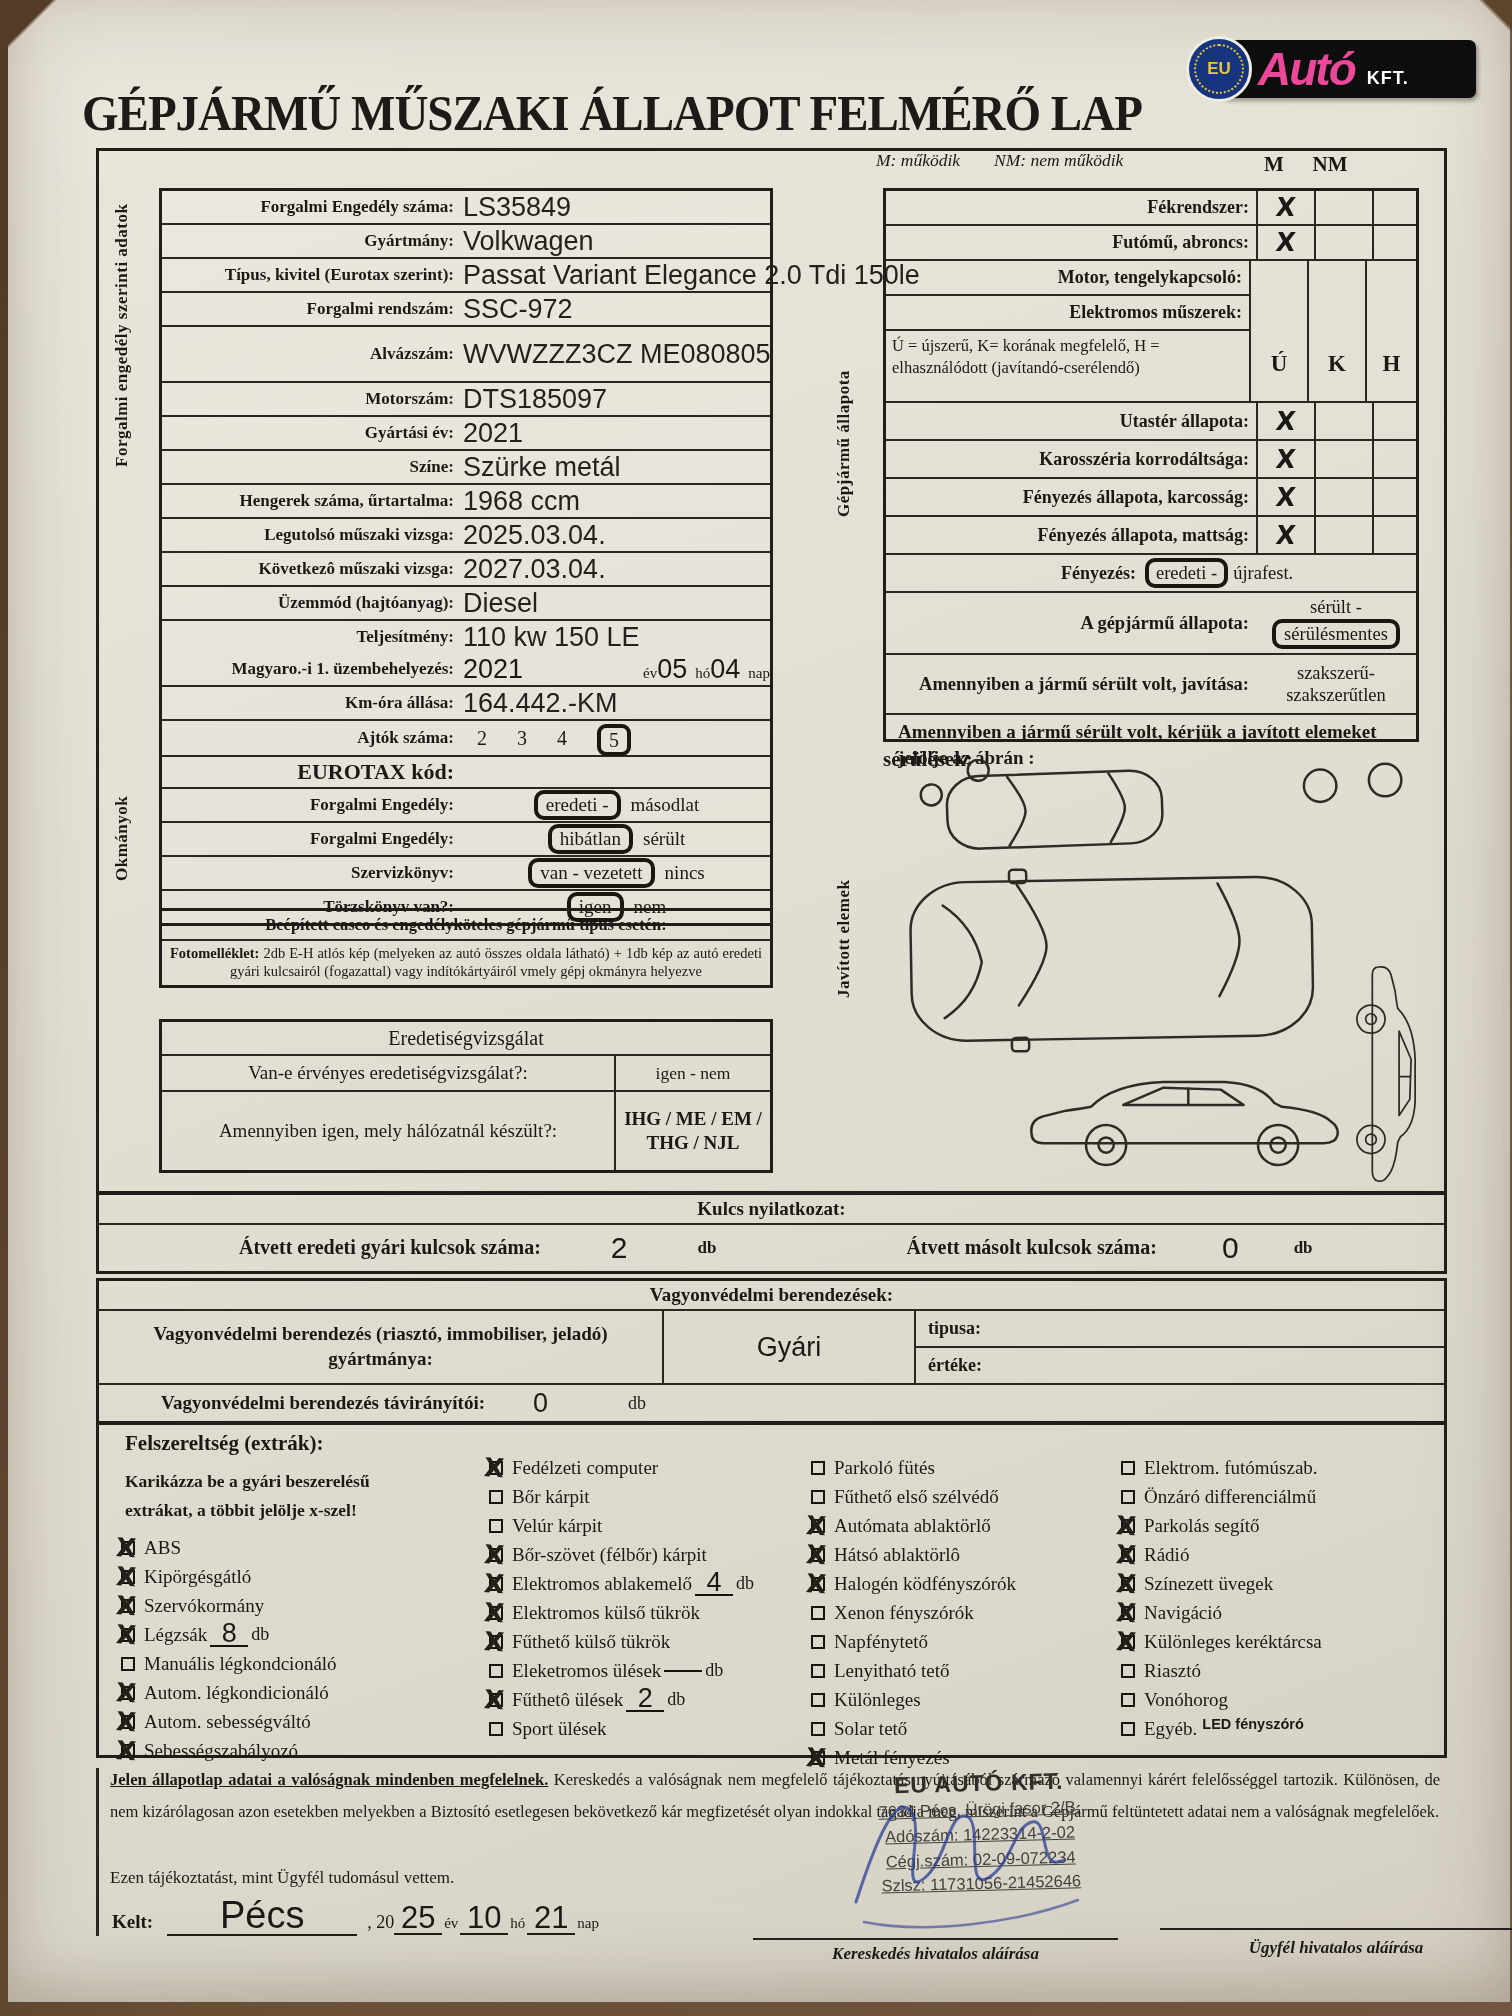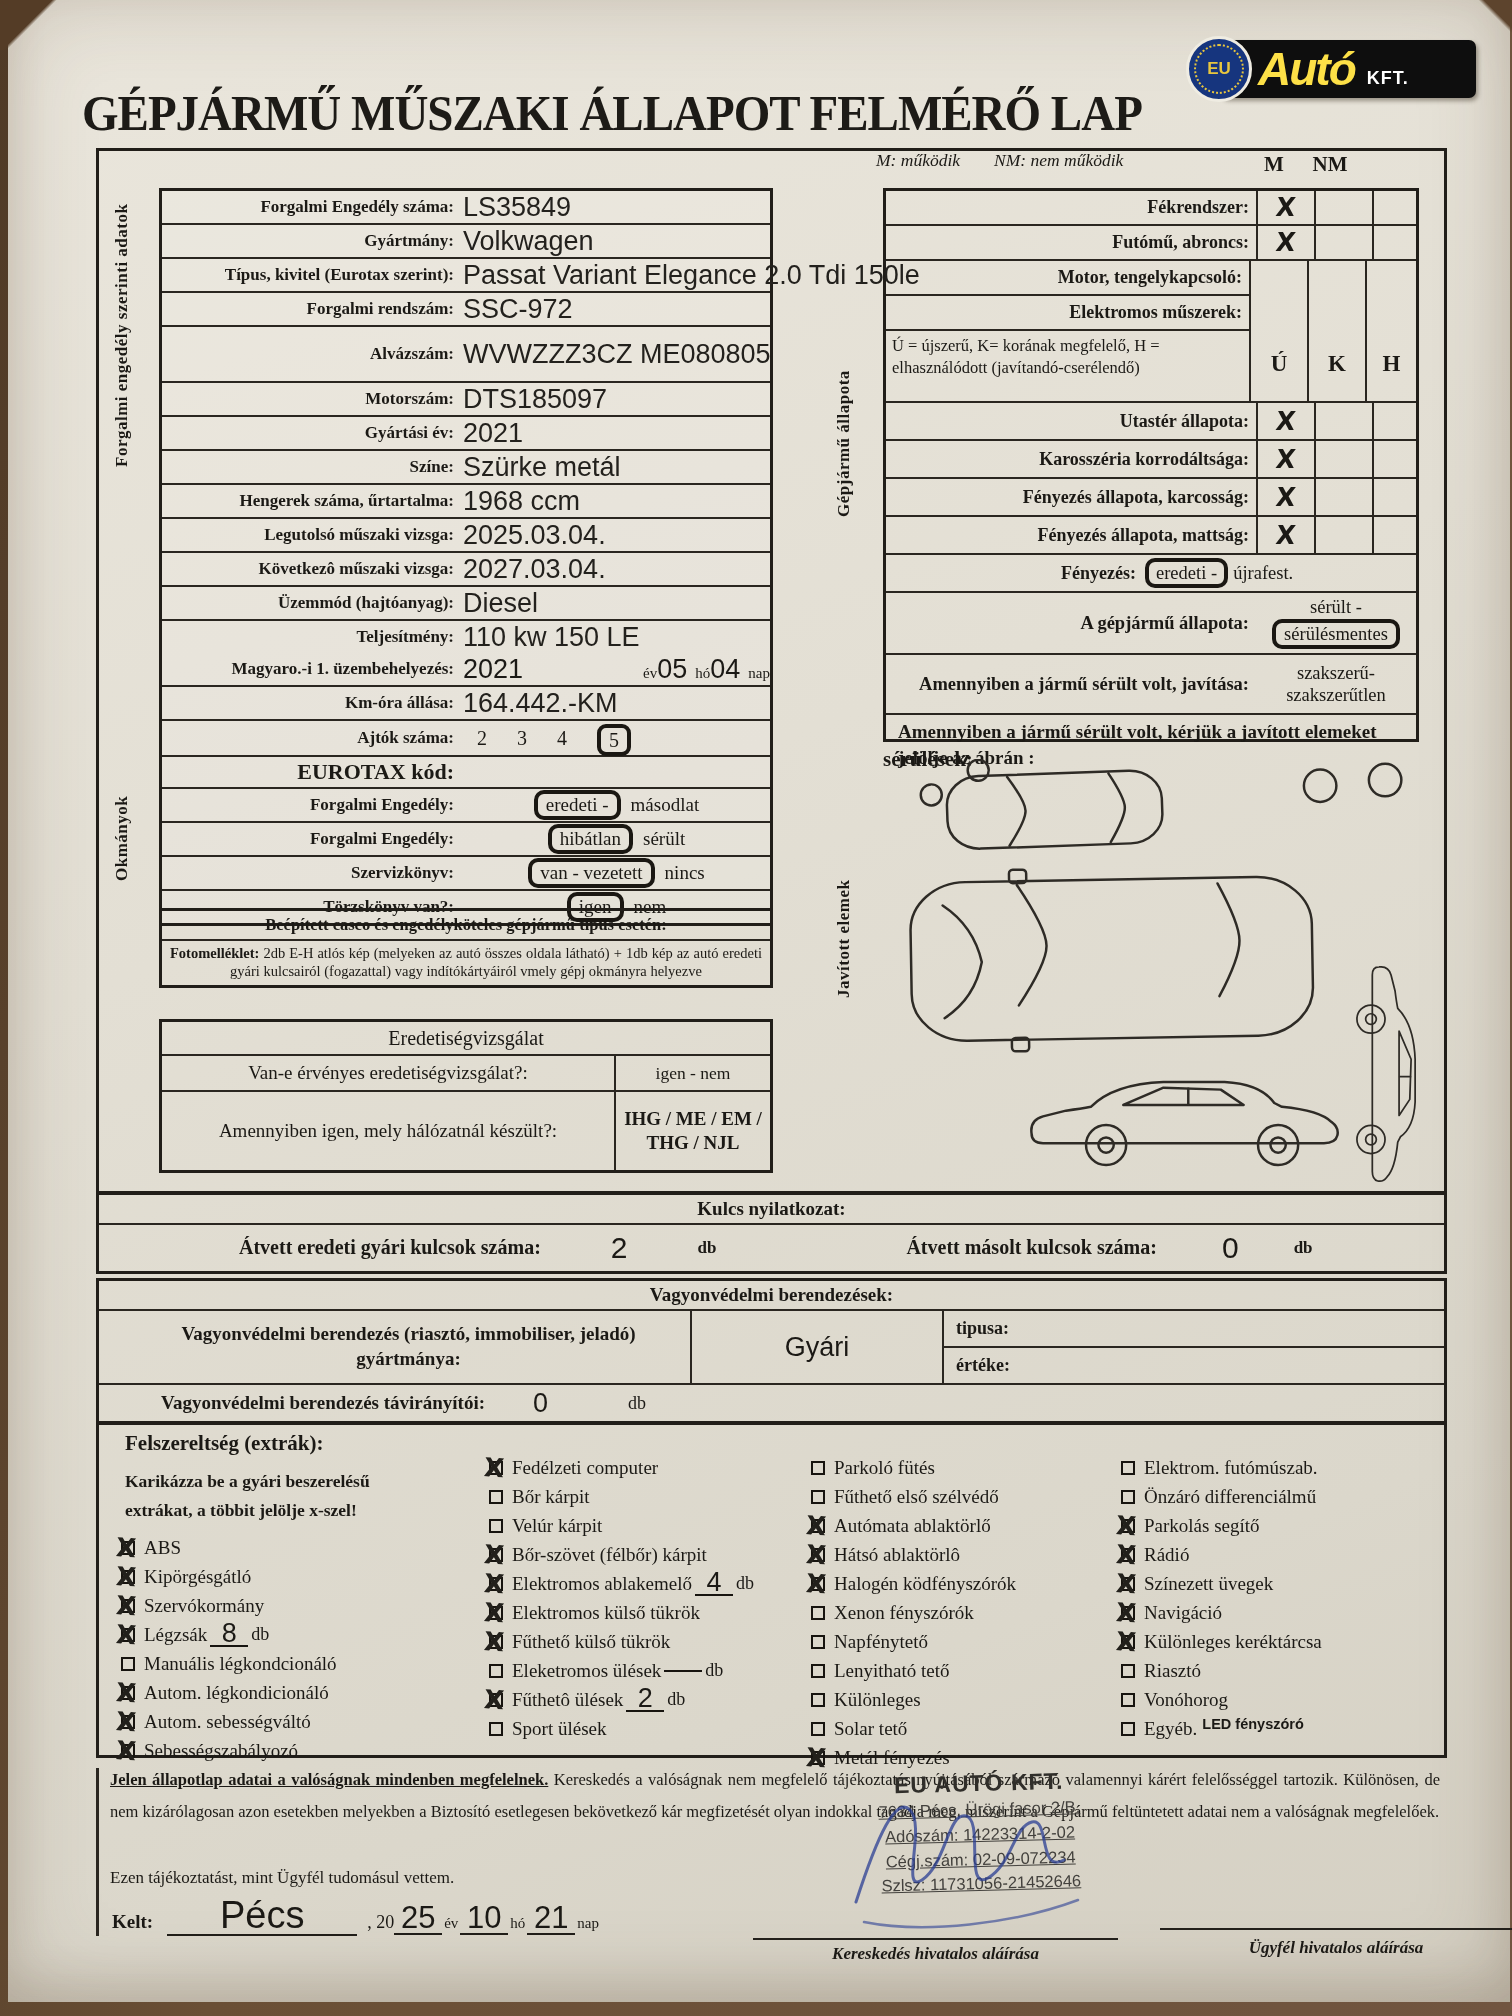--- a/index.html
+++ b/index.html
@@ -14,21 +14,21 @@
   .corner-tr{position:absolute;right:0;top:0;width:60px;height:34px;
              background:linear-gradient(225deg,#5d442d 30%,rgba(0,0,0,0) 36%);}
 
   
   .title{position:absolute;left:74px;top:52px;font-weight:bold;font-size:47px;
          letter-spacing:-1px;transform:scaleY(1.1);transform-origin:left top;color:#1d1b17;}
   .logo{position:absolute;left:1178px;top:34px;width:290px;height:78px;}
   .logo-slab{position:absolute;left:34px;top:6px;right:0;height:58px;background:#0e0e0e;
              border-radius:7px;display:flex;align-items:center;padding-left:38px;
              box-shadow:2px 3px 4px rgba(40,30,15,.4);}
-  .logo-brand{color:#fde047;font-family:"Liberation Sans",sans-serif;font-style:italic;
+  .logo-brand{color:#ec4899;font-family:"Liberation Sans",sans-serif;font-style:italic;
               font-weight:bold;font-size:46px;letter-spacing:-2px;line-height:1;}
   .logo-kft{color:#fff;font-family:"Liberation Sans",sans-serif;font-weight:bold;
             font-size:18px;margin-left:12px;align-self:flex-end;margin-bottom:9px;letter-spacing:1px;}
   .logo-eu{position:absolute;left:0;top:2px;width:60px;height:60px;border-radius:50%;
            background:#16357e;border:3px solid #efece2;display:flex;align-items:center;
            justify-content:center;color:#e8c63e;font-weight:bold;font-size:17px;
            font-family:"Liberation Sans",sans-serif;}
   .logo-eu::after{content:"";position:absolute;inset:5px;border-radius:50%;border:2px dotted #e8c63e;}
 
   
@@ -109,21 +109,21 @@
   
   .kbox{left:88px;top:1192px;width:1345px;height:76px;}
   .sec-h{height:28px;border-bottom:2px solid #2a2620;display:flex;align-items:center;
          justify-content:center;font-weight:bold;font-size:19px;}
   .krow{display:flex;align-items:center;height:45px;font-size:20px;}
   .kv{font-family:"Liberation Sans",sans-serif;font-size:30px;}
   .kdb{font-size:17px;font-weight:bold;}
   .vgbox{left:88px;top:1278px;width:1345px;height:140px;}
   .vg2{display:flex;height:72px;border-bottom:2px solid #2a2620;}
   .vg-c1{width:565px;border-right:2px solid #2a2620;display:flex;align-items:center;
-         justify-content:center;font-weight:bold;font-size:19px;text-align:center;padding:0 26px;line-height:1.3;box-sizing:border-box;margin-left:28px;}
+         justify-content:center;font-weight:bold;font-size:19px;text-align:center;padding:0 26px;line-height:1.3;box-sizing:border-box;}
   .vg-c2{width:250px;border-right:2px solid #2a2620;display:flex;align-items:center;
          justify-content:center;font-family:"Liberation Sans",sans-serif;font-size:27px;}
   .vg-c3{flex:1;display:flex;flex-direction:column;}
   .vg-c3 div{flex:1;display:flex;align-items:center;padding-left:12px;font-weight:bold;font-size:18px;}
   .vg-c3 div:first-child{border-bottom:2px solid #2a2620;}
   .vg3{display:flex;align-items:center;height:36px;font-size:19px;}
 
   
   .xbox{left:88px;top:1422px;width:1345px;height:330px;}
   .xhead{position:absolute;left:26px;top:6px;font-weight:bold;font-size:21px;}

